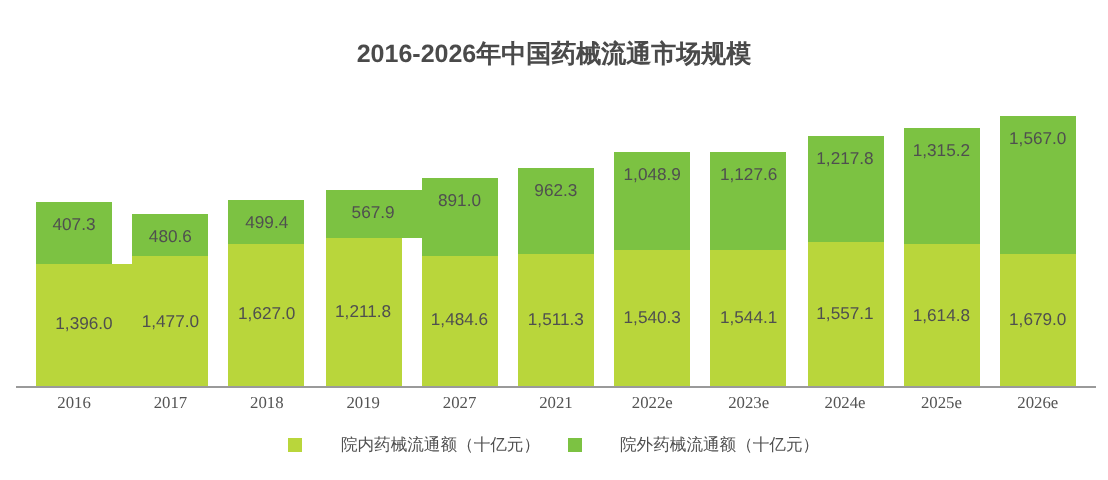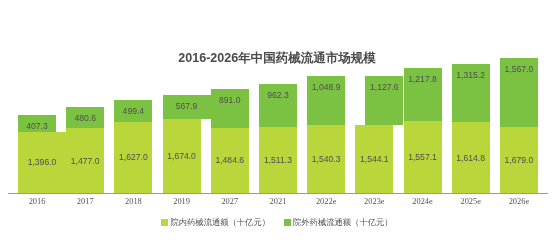--- a/index.html
+++ b/index.html
@@ -28,21 +28,20 @@
     position: absolute;
     top: 19px;
     left: 0;
     width: 554px;
     text-align: center;
     font-size: 12.5px;
     font-weight: bold;
     color: #4a4a4a;
     letter-spacing: 0px;
     white-space: nowrap;
-    margin-top: 31px;
   }
 
   
   .plot-area {
     position: absolute;
     left: 18px;
     top: 48px;
     width: 520px;
     height: 145px;
   }
@@ -131,21 +130,21 @@
     top: 217px;
     width: 554px;
     display: flex;
     justify-content: center;
     align-items: center;
     gap: 14px;
   }
   .legend-item {
     display: flex;
     align-items: center;
-    gap: 2px;
+    gap: 19px;
   }
   .legend-swatch {
     width: 7px;
     height: 7px;
     display: inline-block;
   }
   .legend-swatch.sw-inner { background: #b9d63b; }
   .legend-swatch.sw-outer { background: #7cc242; }
   .legend-text {
     font-size: 8.3px;
@@ -156,21 +155,21 @@
 </head>
 <body>
 
 <div id="chart-root">
 
   <div class="chart-title">2016-2026年中国药械流通市场规模</div>
 
   <div class="plot-area">
     <div class="bars-row" id="bars-row">
         <div class="bar-group">
-          <div class="seg seg-top" style="height: 17px;">
+          <div class="seg seg-top" style="height: 31px;">
             <span class="seg-label">407.3</span>
           </div>
           <div class="seg seg-bottom" style="height: 61.3394px; padding-left: 48px;">
             <span class="seg-label">1,396.0</span>
           </div>
         </div>
         <div class="bar-group">
           <div class="seg seg-top" style="height: 21.1173px;">
             <span class="seg-label">480.6</span>
           </div>
@@ -184,21 +183,21 @@
           </div>
           <div class="seg seg-bottom" style="height: 71.4894px;">
             <span class="seg-label">1,627.0</span>
           </div>
         </div>
         <div class="bar-group">
           <div class="seg seg-top" style="height: 24.9532px; padding-left: 48px;">
             <span class="seg-label">567.9</span>
           </div>
           <div class="seg seg-bottom" style="height: 73.5545px;">
-            <span class="seg-label">1,674.0</span>
+            <span class="seg-label">1,211.8</span>
           </div>
         </div>
         <div class="bar-group">
           <div class="seg seg-top" style="height: 39.15px;">
             <span class="seg-label">891.0</span>
           </div>
           <div class="seg seg-bottom" style="height: 65.2324px;">
             <span class="seg-label">1,484.6</span>
           </div>
         </div>
@@ -212,21 +211,21 @@
         </div>
         <div class="bar-group">
           <div class="seg seg-top" style="height: 49px;">
             <span class="seg-label">1,048.9</span>
           </div>
           <div class="seg seg-bottom" style="height: 67.6798px;">
             <span class="seg-label">1,540.3</span>
           </div>
         </div>
         <div class="bar-group">
-          <div class="seg seg-top" style="height: 49.5461px; margin-left: 10px;">
+          <div class="seg seg-top" style="height: 49.5461px;">
             <span class="seg-label">1,127.6</span>
           </div>
           <div class="seg seg-bottom" style="height: 67.8468px;">
             <span class="seg-label">1,544.1</span>
           </div>
         </div>
         <div class="bar-group">
           <div class="seg seg-top" style="height: 53.5094px;">
             <span class="seg-label">1,217.8</span>
           </div>

